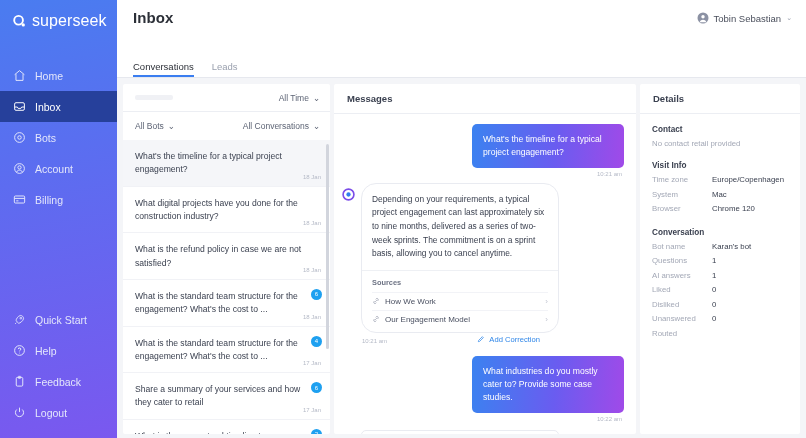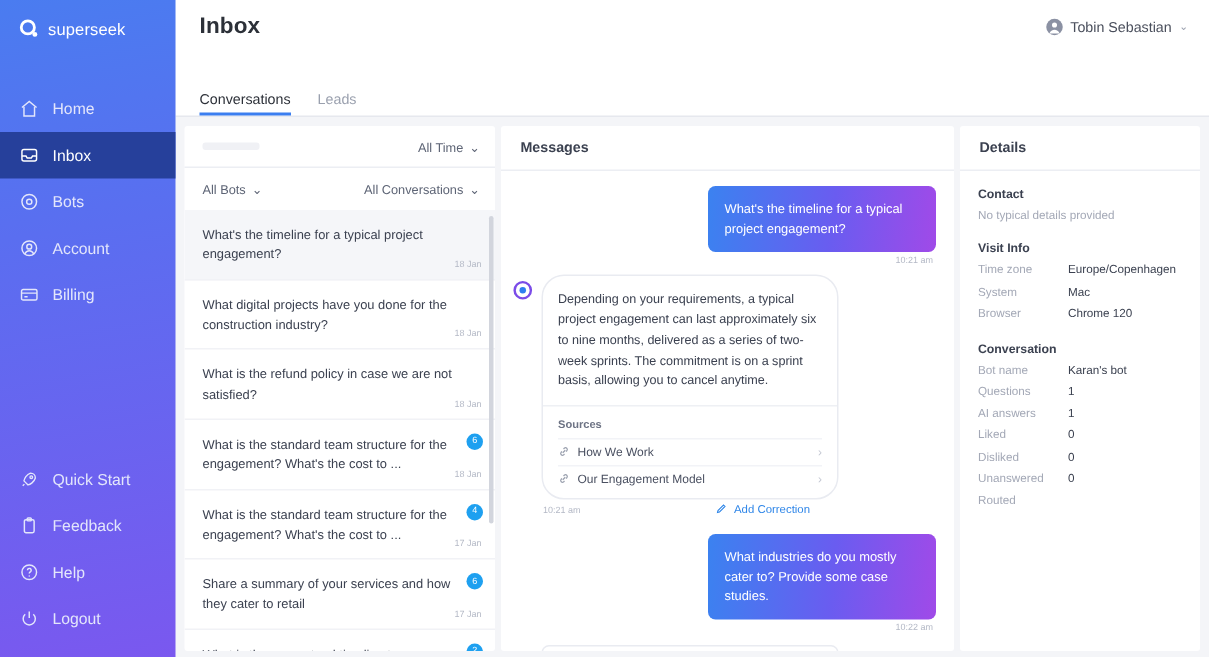--- a/index.html
+++ b/index.html
@@ -18,21 +18,21 @@
     display: flex; flex-direction: column;
     flex: 0 0 117px;
     position: relative;
   }
   .brand {
     display: flex; align-items: center; gap: 5px;
     padding: 12px 0 12px 12px;
     color: #ffffff;
   }
   .brand-logo { width: 15px; height: 15px; flex: 0 0 15px; }
-  .brand-name { font-size: 11px; letter-spacing: .1px; color:#fff;text-align:right; }
+  .brand-name { font-size: 16px; letter-spacing: .1px; color:#fff;text-align:right; }
   .nav-top { margin-top: 18px; text-align: center; }
   .nav-bottom { margin-top: auto; padding-bottom: 10px; }
   .nav-item {
     display: flex; align-items: center; gap: 9px;
     height: 31px; padding-left: 13px;
     color: #e3e6fb; font-size: 10.5px;
     cursor: pointer;
   }
   .nav-item.active { background: #26409b; color: #ffffff; }
   .nav-item .ico { width: 13px; height: 13px; flex: 0 0 13px; display:block; }
@@ -236,36 +236,36 @@
             <circle cx="14.5" cy="9.5" r="1.6"></circle>
               <path d="M6 18l-2 2"></path>
           </svg>
         </span>
         <span>Quick Start</span>
       </div>
 
       <div class="nav-item">
         <span class="ico">
           <svg viewBox="0 0 24 24" width="13" height="13" fill="none" stroke="currentColor" stroke-width="1.8">
-            <rect x="6" y="4.5" width="12" height="16" rx="2"></rect>
-              <rect x="9.5" y="2.5" width="5" height="3.5" rx="1"></rect>
-          </svg>
-        </span>
-        <span>Feedback</span>
-      </div>
-
-      <div class="nav-item">
-        <span class="ico">
-          <svg viewBox="0 0 24 24" width="13" height="13" fill="none" stroke="currentColor" stroke-width="1.8">
             <circle cx="12" cy="12" r="9"></circle>
               <path d="M9.8 9.5a2.3 2.3 0 114 1.6c-.9.8-1.8 1.2-1.8 2.4"></path>
               <circle cx="12" cy="16.6" r=".9" fill="currentColor" stroke="none"></circle>
           </svg>
         </span>
         <span>Help</span>
+      </div>
+
+      <div class="nav-item">
+        <span class="ico">
+          <svg viewBox="0 0 24 24" width="13" height="13" fill="none" stroke="currentColor" stroke-width="1.8">
+            <rect x="6" y="4.5" width="12" height="16" rx="2"></rect>
+              <rect x="9.5" y="2.5" width="5" height="3.5" rx="1"></rect>
+          </svg>
+        </span>
+        <span>Feedback</span>
       </div>
 
       <div class="nav-item">
         <span class="ico">
           <svg viewBox="0 0 24 24" width="13" height="13" fill="none" stroke="currentColor" stroke-width="1.8">
             <path d="M7 6.5a7.5 7.5 0 1010 0"></path>
               <path d="M12 3v8"></path>
           </svg>
         </span>
         <span>Logout</span>
@@ -429,21 +429,21 @@
 
         </div>
       </section>
 
       <section class="panel details-panel">
         <div class="panel-head">Details</div>
         <div class="det-body">
 
           <div class="det-group">
             <div class="det-section-title">Contact</div>
-            <div class="det-muted">No typical details provided</div>
+            <div class="det-muted">No contact retail provided</div>
           </div>
 
           <div class="det-group">
             <div class="det-section-title">Visit Info</div>
             <div class="det-row">
               <span class="det-key">Time zone</span>
               <span class="det-val">Europe/Copenhagen</span>
             </div>
             <div class="det-row">
               <span class="det-key">System</span>

